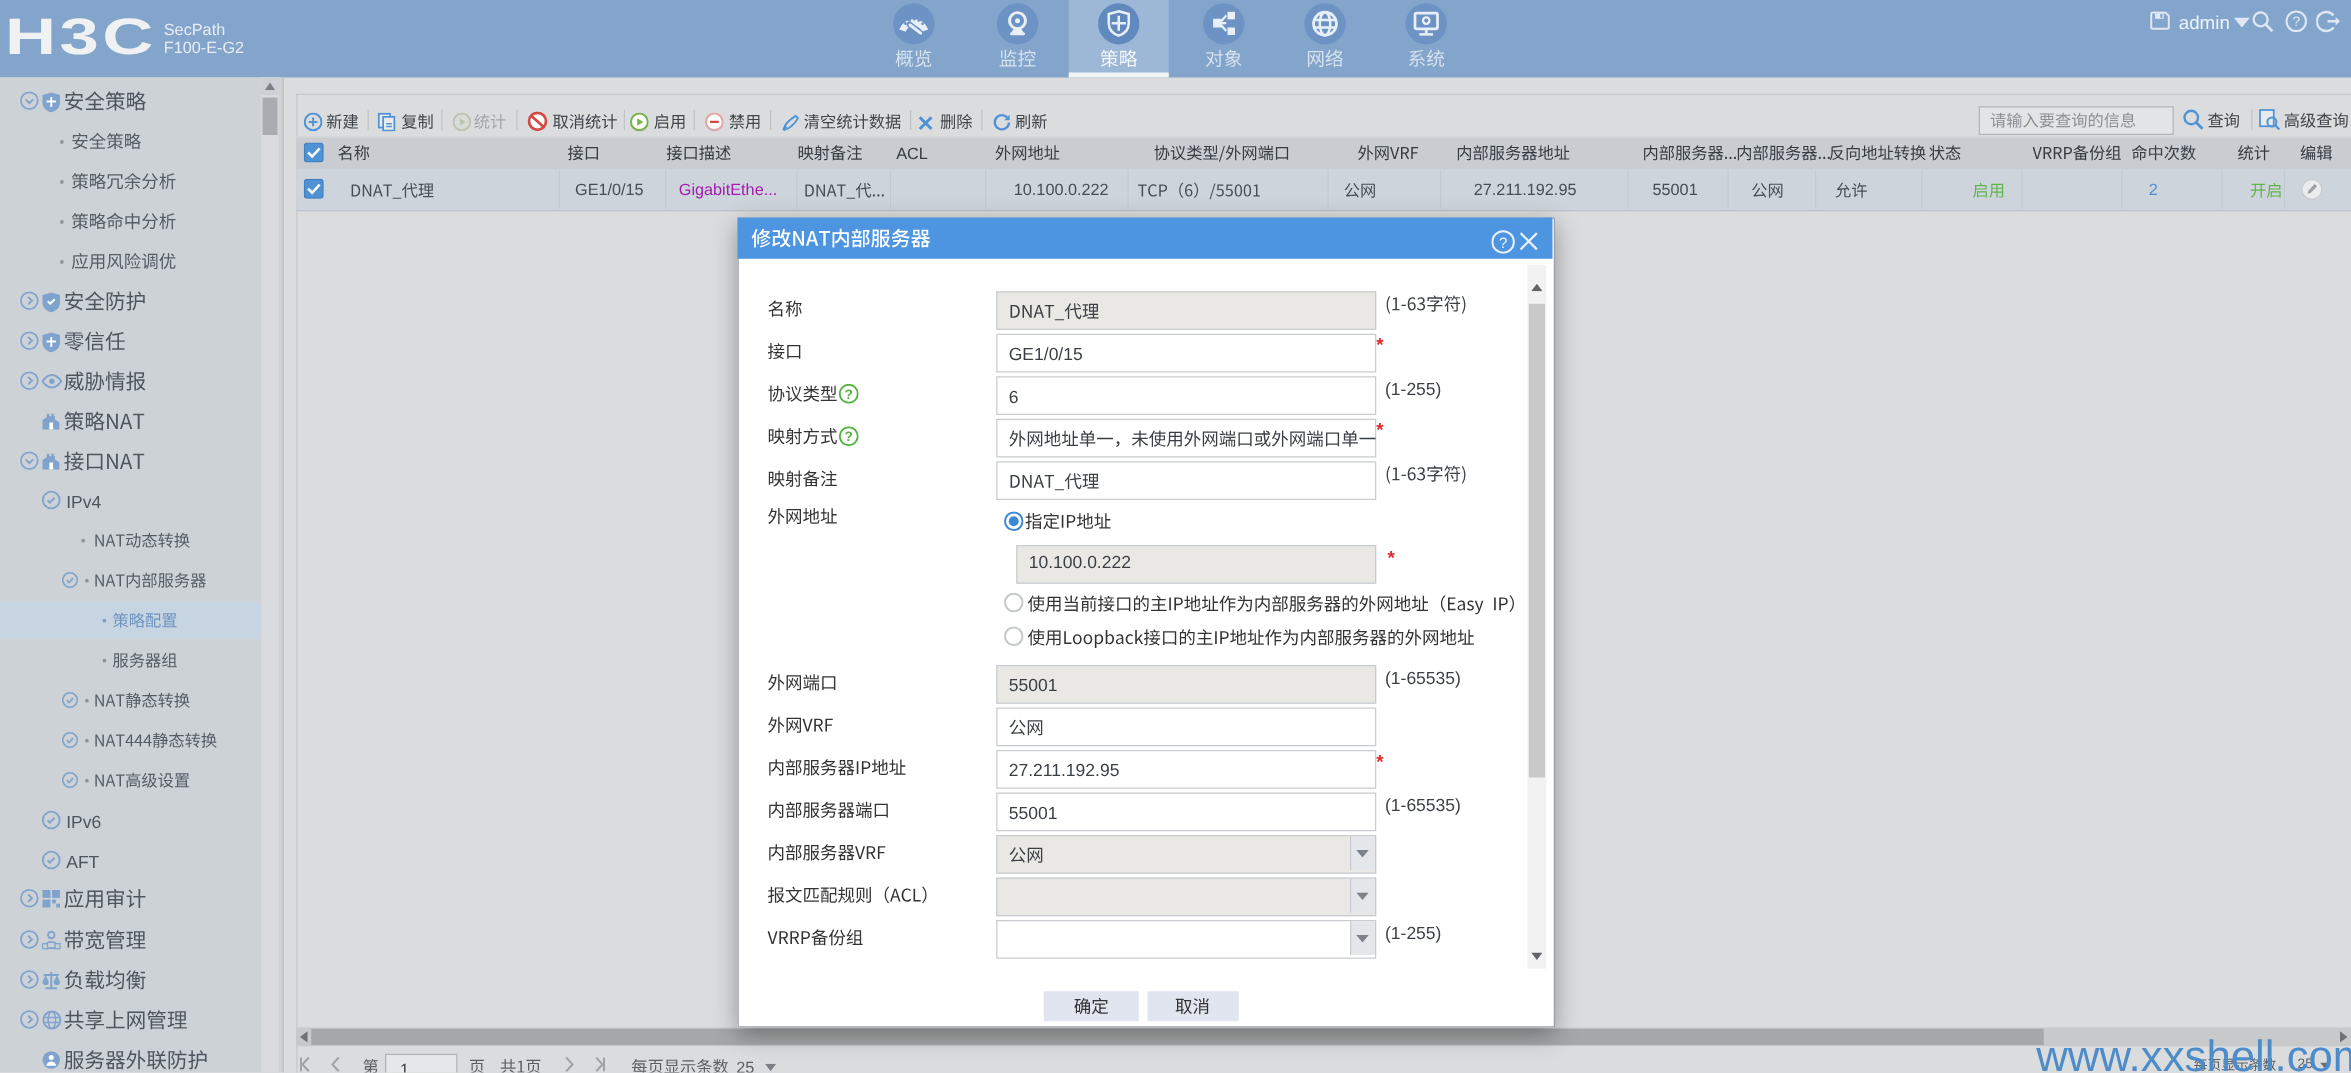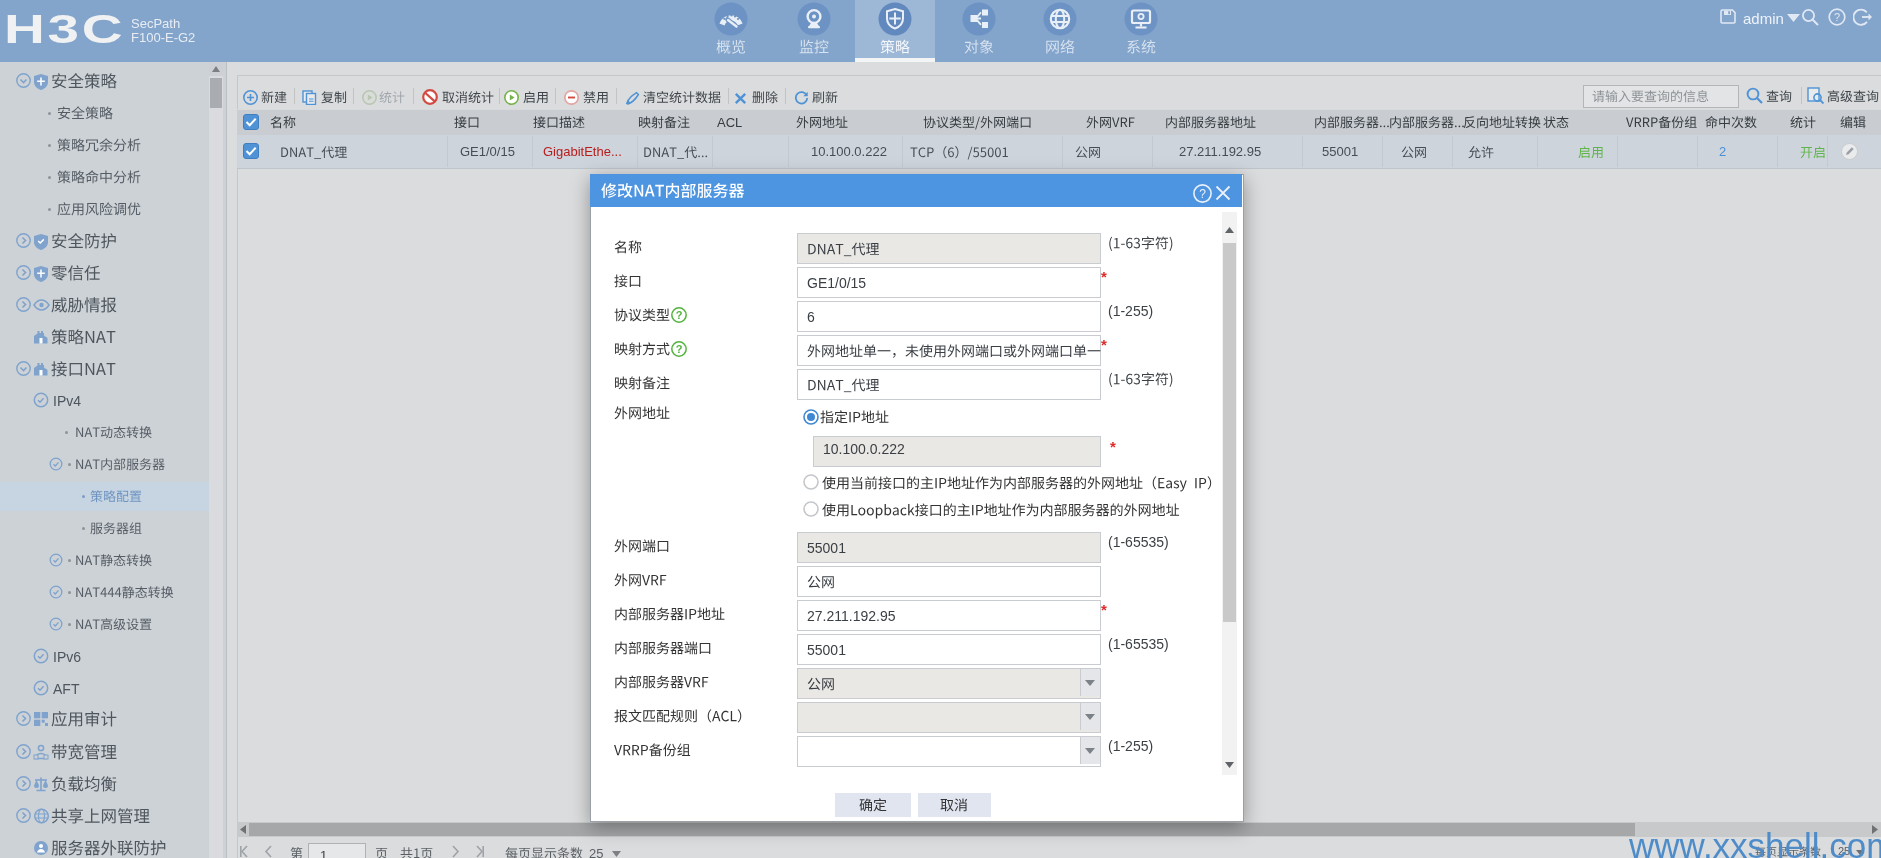--- a/index.html
+++ b/index.html
@@ -1082,21 +1082,21 @@
         <use href="#u004E" transform="translate(8.9 0) scale(0.013)"></use>
         <use href="#u0041" transform="translate(18.3 0) scale(0.013)"></use>
         <use href="#u0054" transform="translate(26.2 0) scale(0.013)"></use>
         <use href="#u005F" transform="translate(34.0 0) scale(0.013)"></use>
         <use href="#u4EE3" transform="translate(41.3 0) scale(0.013)"></use>
         <use href="#u7406" transform="translate(54.3 0) scale(0.013)"></use>
       </g>
     </svg>
   </div>
 <div class="a" style="left:460px;top:145px;font-size:13px;color:#464d54;line-height:1;white-space:nowrap">GE1/0/15</div>
-<div class="a" style="left:543px;top:145px;font-size:13px;color:#b91c1c;line-height:1;white-space:nowrap">GigabitEthe...</div>
+<div class="a" style="left:543px;top:145px;font-size:13px;color:#a21caf;line-height:1;white-space:nowrap">GigabitEthe...</div>
 <div class="a" style="left:643px;top:142px;">
     <svg class="st " width="65" height="19" viewBox="0 0 65 19" style="fill:#464d54">
       <g transform="translate(0 15.1)">
         <use href="#u0044" transform="translate(0.0 0) scale(0.013)"></use>
         <use href="#u004E" transform="translate(8.9 0) scale(0.013)"></use>
         <use href="#u0041" transform="translate(18.3 0) scale(0.013)"></use>
         <use href="#u0054" transform="translate(26.2 0) scale(0.013)"></use>
         <use href="#u005F" transform="translate(34.0 0) scale(0.013)"></use>
         <use href="#u4EE3" transform="translate(41.3 0) scale(0.013)"></use>
         <use href="#u002E" transform="translate(54.3 0) scale(0.013)"></use>

